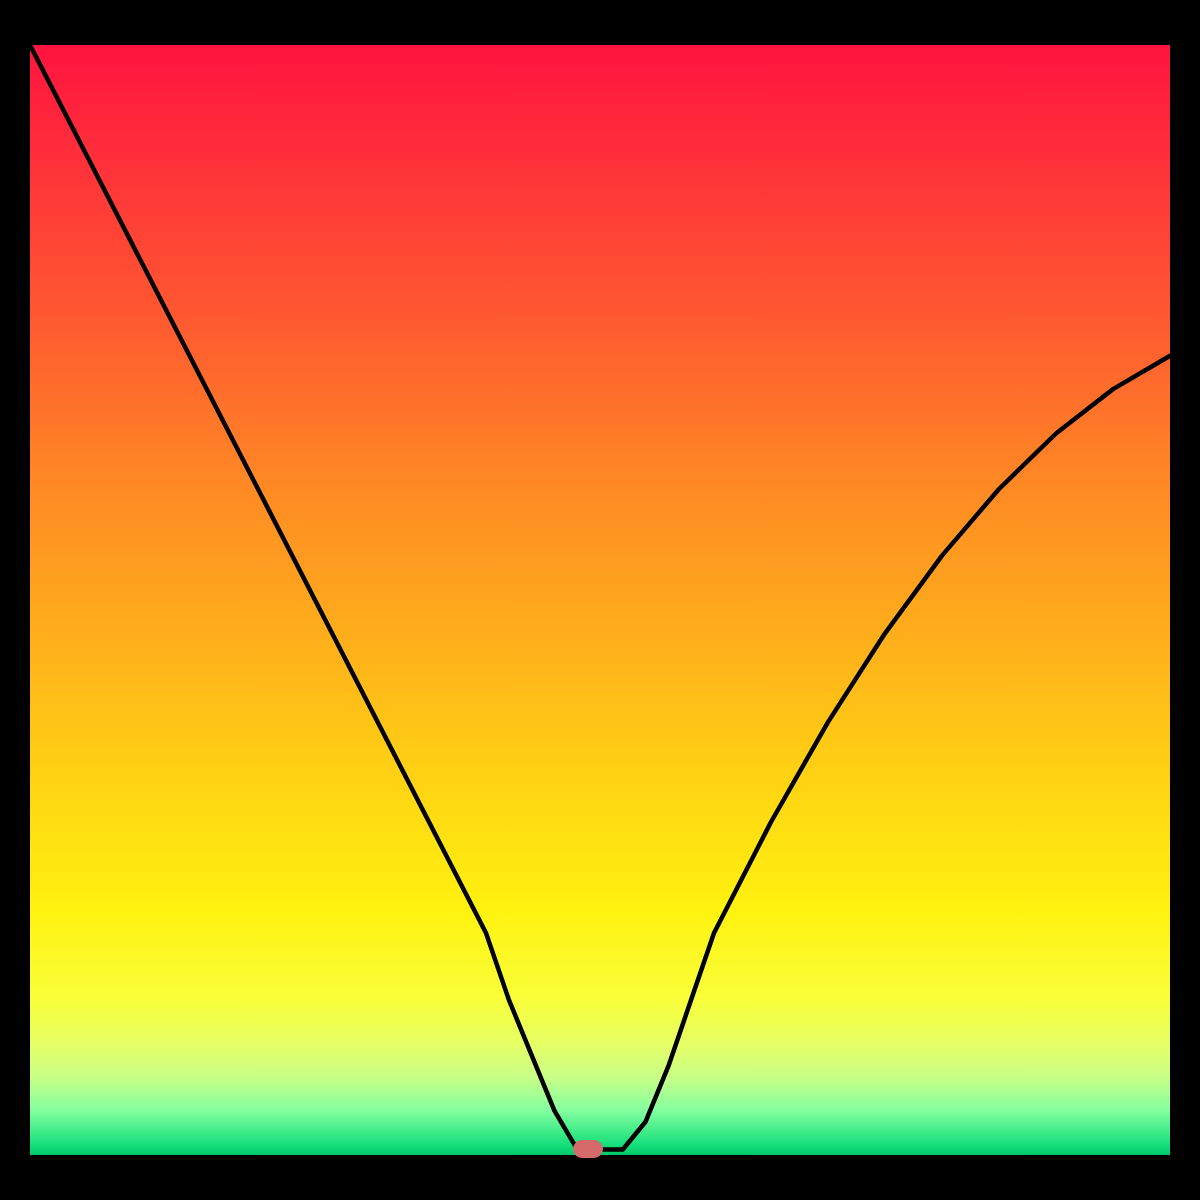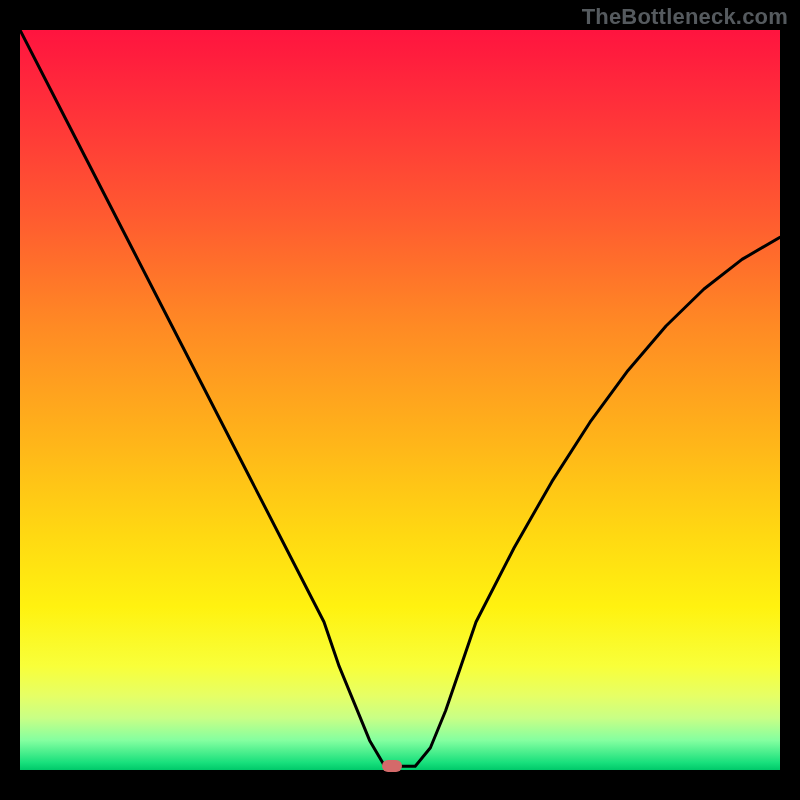--- a/index.html
+++ b/index.html
@@ -73,21 +73,20 @@
     border-radius: 6px;
     background: #d46a6a;
     transform: translate(-50%, -50%);
   }
 </style>
 </head>
 <body>
 
 <div class="frame">
 
-  <div class="watermark">TheBottleneck.com</div>
 
   <div class="plot-outer">
     <div class="plot-gradient"></div>
 
     <svg class="curve-svg" viewBox="0 0 760 740" preserveAspectRatio="none">
       <path id="curve-path" d="M0.0 0.0 L38.0 74.0 L76.0 148.0 L114.0 222.0 L152.0 296.0 L190.0 370.0 L228.0 444.0 L266.0 518.0 L304.0 592.0 L319.2 636.4 L334.4 673.4 L349.6 710.4 L364.8 736.3 L380.0 736.3 L395.2 736.3 L410.4 717.8 L425.6 680.8 L440.8 636.4 L456.0 592.0 L494.0 518.0 L532.0 451.4 L570.0 392.2 L608.0 340.4 L646.0 296.0 L684.0 259.0 L722.0 229.4 L760.0 207.2" fill="none" stroke="#000" stroke-width="3" stroke-linejoin="round" stroke-linecap="round"></path>
     </svg>
 
     <div id="marker" class="marker" style="left: 372.4px; top: 736.3px;"></div>
   </div>

